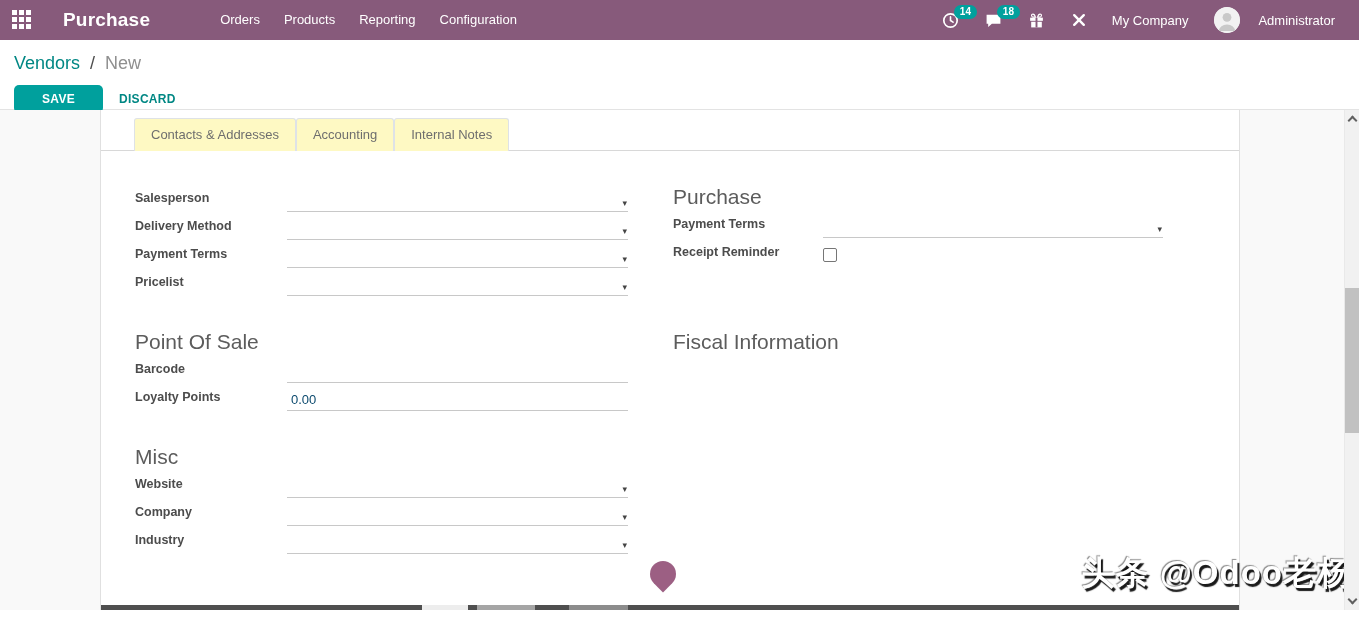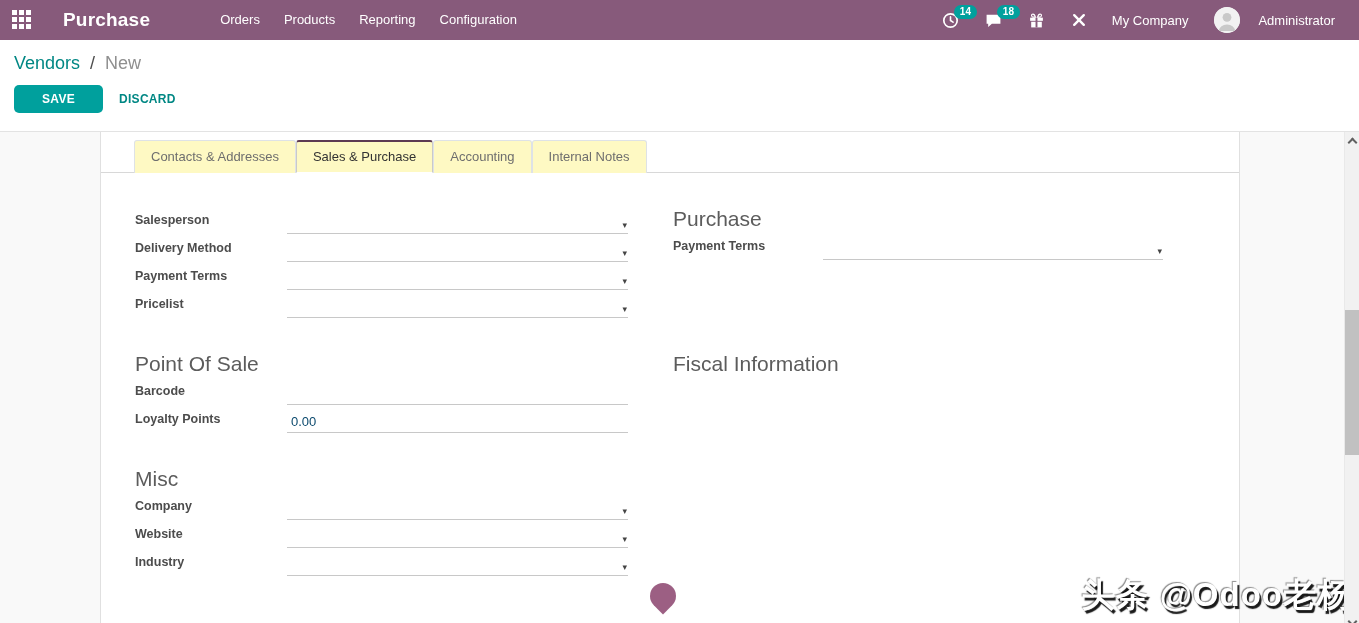--- a/index.html
+++ b/index.html
@@ -15,21 +15,21 @@
   .top-menu { display:flex; margin-left:58px; }
   .top-menu .menu-item { padding:0 12px; font-size:13px; line-height:40px; cursor:pointer; }
   .topbar-right { margin-left:auto; display:flex; align-items:center; padding-right:12px; }
   .icon-wrap { position:relative; margin:0 13px; display:flex; align-items:flex-start; cursor:pointer; }
   .badge { position:absolute; top:-7px; left:12px; background:#00a09d; color:#fff; font-size:10px;
            font-weight:bold; border-radius:8px; padding:1px 6px; line-height:12px; }
   .top-label { font-size:13px; margin:0 12px; cursor:pointer; white-space:nowrap; }
   .avatar { width:26px; height:26px; border-radius:50%; overflow:hidden; background:#f1f1f1; margin:0 6px 0 14px; }
 
   
-  .control-panel { height:92px; background:#fff; border-bottom:1px solid #e3e3e3; padding:10px 0 0 14px; }
+  .control-panel { height:70px; background:#fff; border-bottom:1px solid #e3e3e3; padding:10px 0 0 14px; }
   .breadcrumb { font-size:18px; line-height:26px; }
   .breadcrumb .bc-parent { color:#008784; cursor:pointer; }
   .breadcrumb .bc-sep { color:#4c4c4c; margin:0 5px; }
   .breadcrumb .bc-current { color:#8f8f8f; }
   .cp-buttons { margin-top:9px; display:flex; align-items:center; }
   .btn-save { background:#00a09d; color:#fff; border:none; font-size:12px; font-weight:bold;
               padding:7px 28px; border-radius:5px; letter-spacing:.3px; cursor:pointer; }
   .btn-discard { background:transparent; border:none; color:#008784; font-size:12px; font-weight:bold;
                  margin-left:16px; letter-spacing:.3px; cursor:pointer; }
 
@@ -163,21 +163,20 @@
     <button class="btn-save">SAVE</button>
     <button class="btn-discard">DISCARD</button>
   </div>
 </div>
 
 <div class="content">
   <div class="sheet">
 
     <div class="tabs">
       <div class="tab">Contacts &amp; Addresses</div>
-      <div class="tab active">Sales &amp; Purchase</div>
       <div class="tab">Accounting</div>
       <div class="tab">Internal Notes</div>
     </div>
 
     <div class="form">
 
       <div class="group col-left">
         <div class="row">
           <span class="lbl">Salesperson</span>
           <div class="fld m2o">
@@ -204,20 +203,26 @@
         </div>
       </div>
 
       <div class="group col-right">
         <h2 class="group-title">Purchase</h2>
         <div class="row">
           <span class="lbl">Payment Terms</span>
           <div class="fld m2o">
               <span class="val"></span>
             </div>
+        </div>
+        <div class="row checkbox-row">
+          <span class="lbl">Receipt Reminder</span>
+          <div class="fld">
+            <div class="checkbox"></div>
+          </div>
         </div>
       </div>
 
       <div class="group col-left">
         <h2 class="group-title">Point Of Sale</h2>
         <div class="row">
           <span class="lbl">Barcode</span>
           <div class="fld">
               <span class="val"></span>
             </div>
@@ -230,27 +235,27 @@
         </div>
       </div>
 
       <div class="group col-right">
         <h2 class="group-title">Fiscal Information</h2>
       </div>
 
       <div class="group col-left">
         <h2 class="group-title">Misc</h2>
         <div class="row">
+          <span class="lbl">Website</span>
+          <div class="fld m2o">
+              <span class="val"></span>
+            </div>
+        </div>
+        <div class="row">
           <span class="lbl">Company</span>
-          <div class="fld m2o">
-              <span class="val"></span>
-            </div>
-        </div>
-        <div class="row">
-          <span class="lbl">Website</span>
           <div class="fld m2o">
               <span class="val"></span>
             </div>
         </div>
         <div class="row">
           <span class="lbl">Industry</span>
           <div class="fld m2o">
               <span class="val"></span>
             </div>
         </div>

